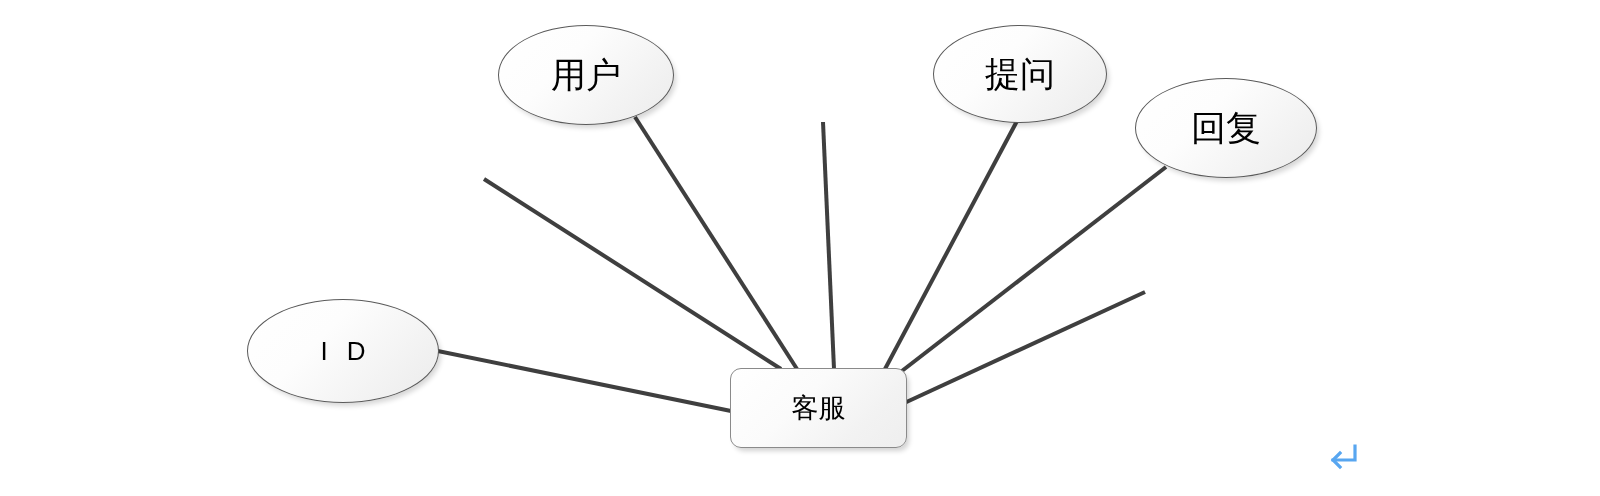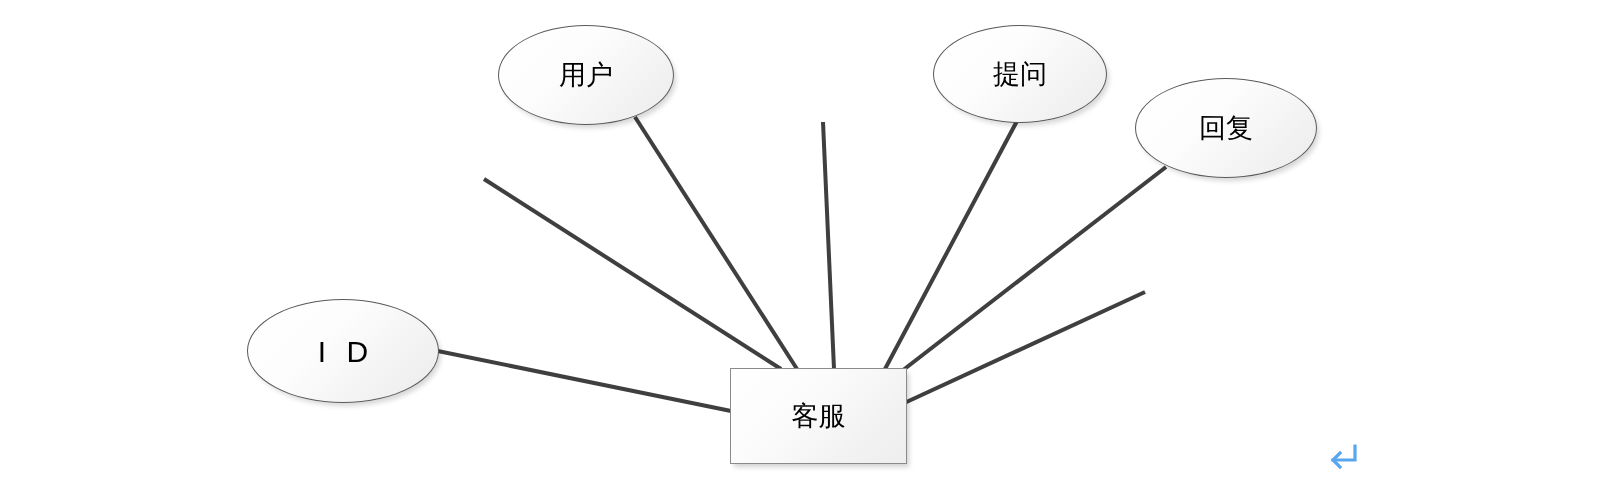--- a/index.html
+++ b/index.html
@@ -33,26 +33,26 @@
     color: #000000;
     text-align: center;
     line-height: 1.1;
     z-index: 3;
   }
   .ellipse {
     border: 1.3px solid #5a5a5a;
     border-radius: 50%;
     background: linear-gradient(135deg, #ffffff 0%, #fdfdfd 38%, #f3f3f3 72%, #ebebeb 100%);
     box-shadow: 3px 4px 5px -1px rgba(0,0,0,0.16);
-    font-size: 27px;
+    font-size: 35px;
     font-family: "DejaVu Serif", "Liberation Serif", serif;
   }
   .ellipse.latin {
     font-family: "Liberation Sans", sans-serif;
-    font-size: 30px;
+    font-size: 26px;
     letter-spacing: 6px;
     text-indent: 6px;
     font-weight: 500;
   }
   .rect {
     border: 1.3px solid #8a8a8a;
     background: linear-gradient(135deg, #ffffff 0%, #fbfbfb 40%, #f2f2f2 75%, #eeeeee 100%);
     box-shadow: 3px 4px 5px -1px rgba(0,0,0,0.18);
     font-size: 27px;
     font-family: "DejaVu Serif", "Liberation Serif", serif;
@@ -95,21 +95,21 @@
 
   <div class="node ellipse" style="left: 933px; top: 25px; width: 174px; height: 98px;">
     <span>提问</span>
   </div>
 
   <div class="node ellipse" style="left: 1135px; top: 78px; width: 182px; height: 100px;">
     <span>回复</span>
   </div>
 
 
-  <div class="node rect" id="entity-box" style="left: 730px; top: 368px; width: 177px; height: 96px;">
+  <div class="node rect" id="entity-box" style="left: 730px; top: 368px; width: 177px; height: 80px; border-radius: 11px;">
     <span>客服</span>
   </div>
 
   <div class="return-mark" style="left: 1325px; top: 440px;">
     <svg viewBox="0 0 40 36" xmlns="http://www.w3.org/2000/svg">
       <g id="return-glyph" fill="none" stroke="#58a6f0" stroke-width="3.2" stroke-linecap="square" stroke-linejoin="miter">
         <path d="M30 6 L30 20 L8 20"></path>
         <path d="M15 13 L8 20 L15 27"></path>
       </g>
     </svg>

